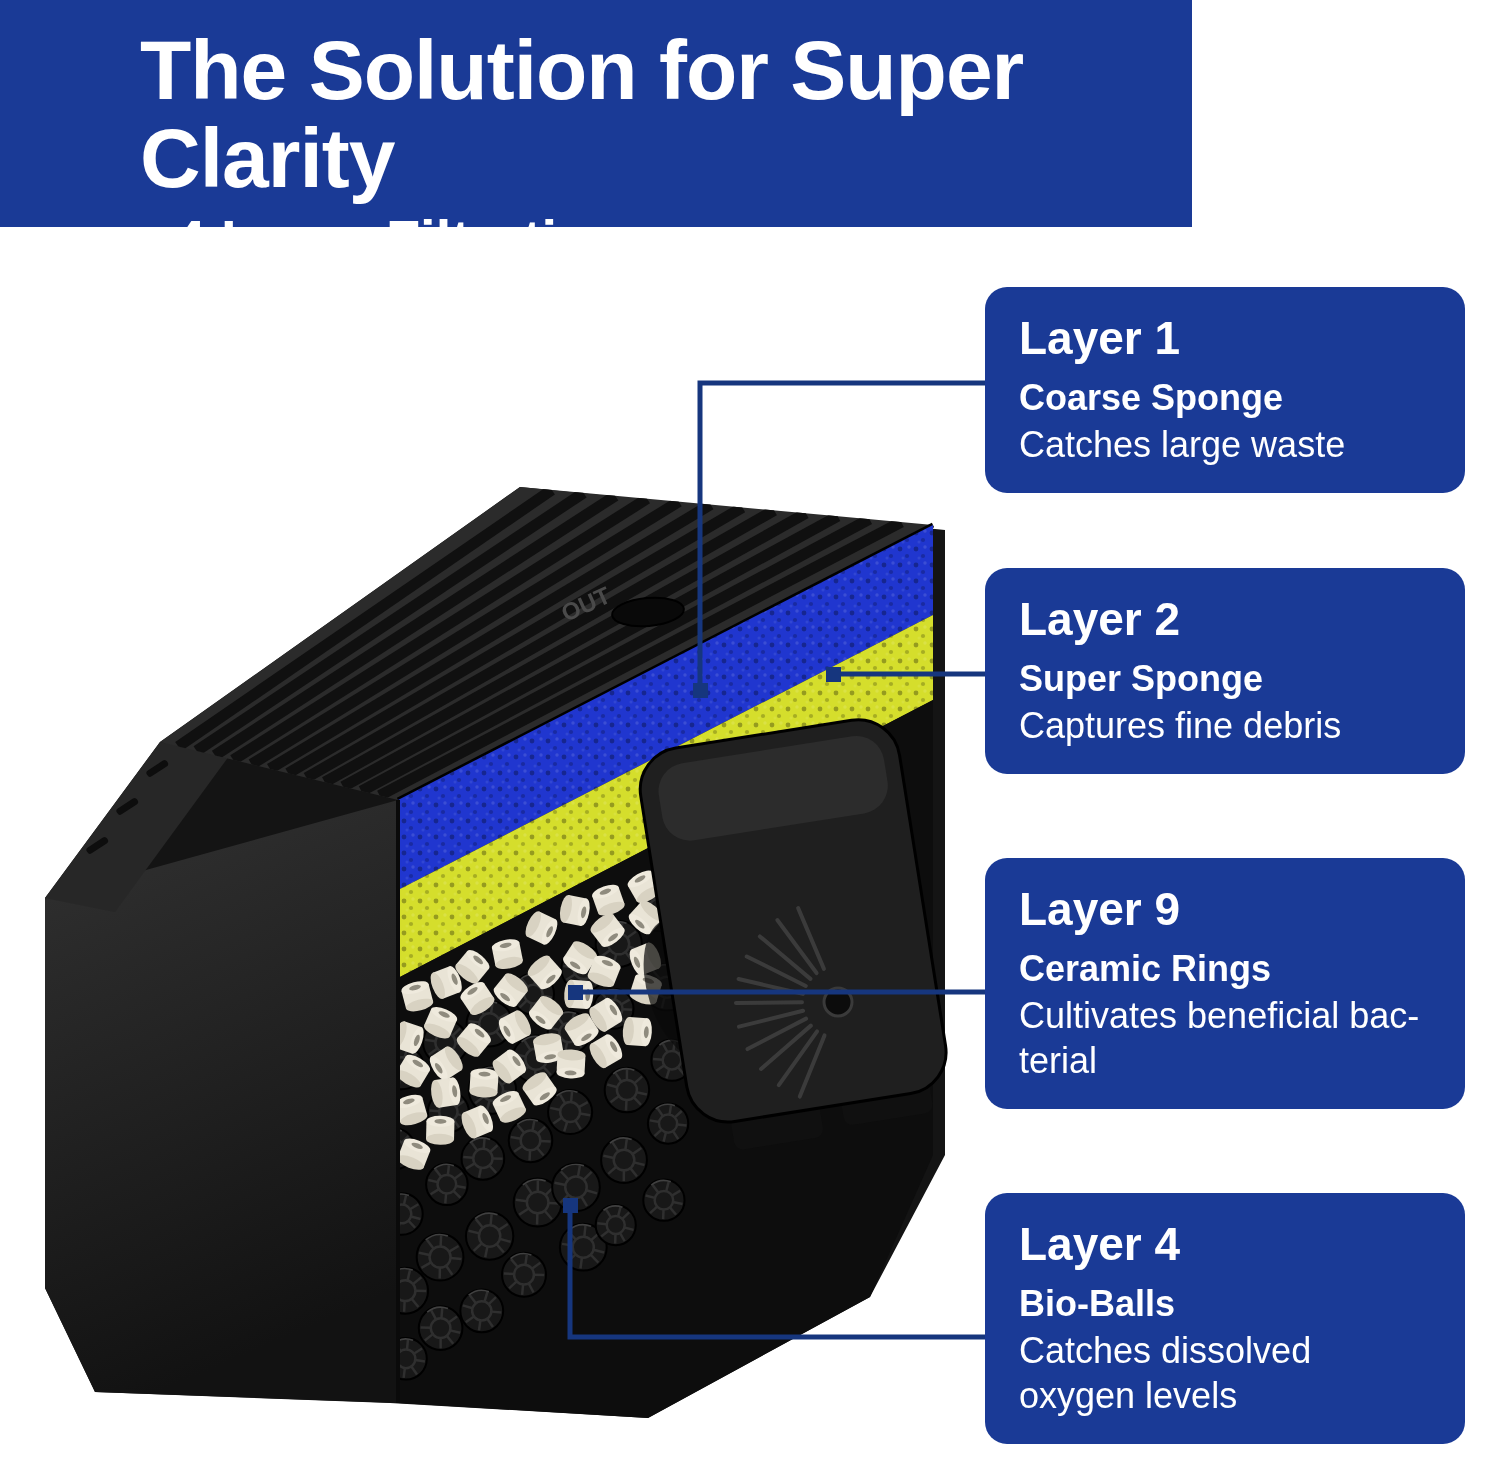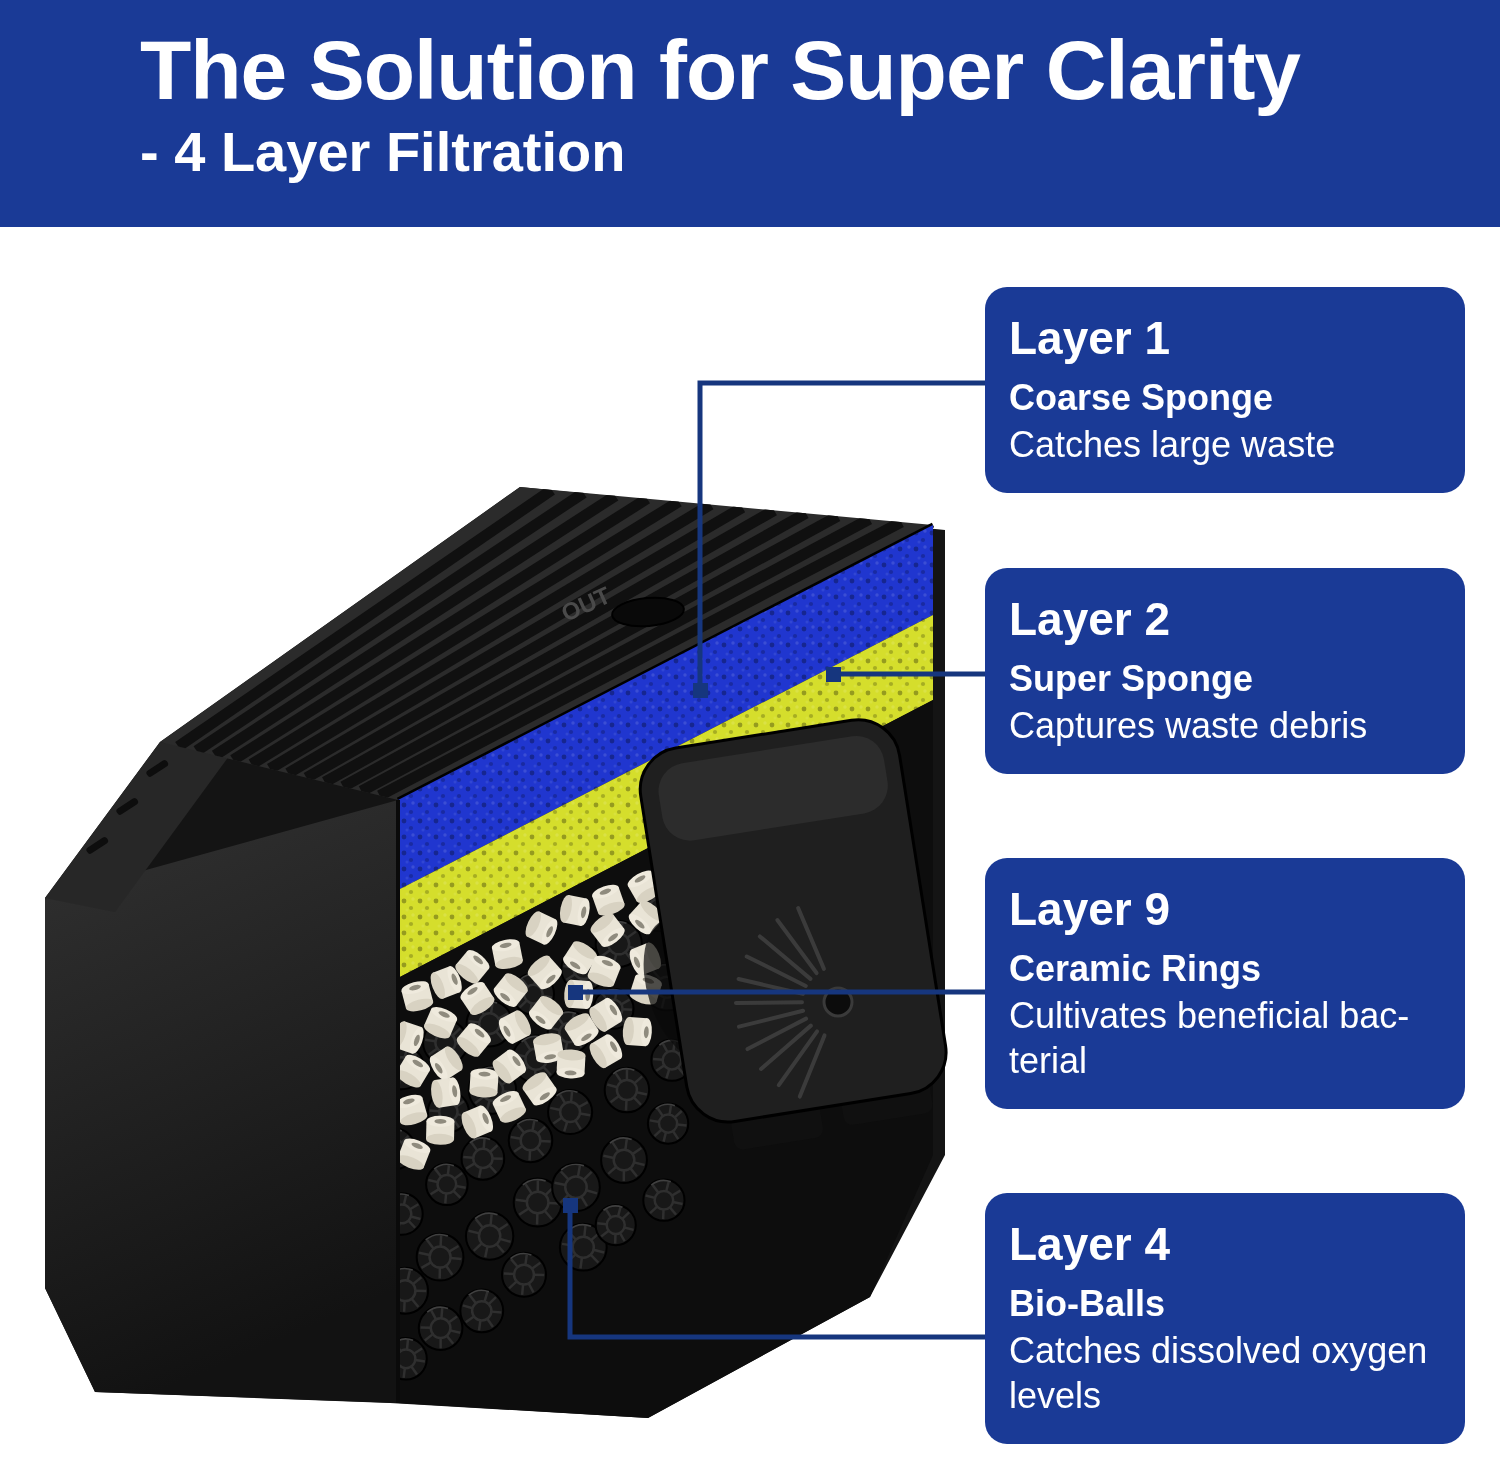--- a/index.html
+++ b/index.html
@@ -1,30 +1,30 @@
 <!DOCTYPE html>
 <html><head>
 <meta charset="utf-8">
 <style>
   html,body{margin:0;padding:0;background:#ffffff;}
   .page{
     position:relative;width:1500px;height:1460px;overflow:hidden;
     background:#ffffff;font-family:"Liberation Sans",sans-serif;
   }
   .banner{
-    position:absolute;top:0;left:0;width:1500px;height:227px;
+    position:absolute;top:0;left:0;width:1192px;height:227px;
     background:#1a3a96;color:#ffffff;box-sizing:border-box;
     padding:26px 40px 0 140px;z-index:3;
   }
   .banner h1{margin:0;font-size:84px;font-weight:bold;letter-spacing:-1px;line-height:1.05;}
   .banner h2{margin:10px 0 0 0;font-size:56px;font-weight:bold;line-height:1.0;}
   .diagram-svg{position:absolute;top:0;left:0;z-index:1;}
   .callout{
     position:absolute;left:985px;width:480px;background:#1a3a96;color:#ffffff;
-    border-radius:22px;padding:26px 24px;box-sizing:border-box;z-index:2;
+    border-radius:22px;padding:26px 34px;box-sizing:border-box;z-index:2;
   }
   .c-title{font-size:46px;font-weight:bold;margin-bottom:12px;line-height:1.1;}
   .c-name{font-size:36px;font-weight:bold;line-height:1.22;}
   .c-desc{font-size:36px;font-weight:normal;line-height:1.25;margin-top:2px;}
 </style>
 </head>
 <body>
 
 <div class="page">
 
@@ -844,21 +844,21 @@
 
   <div class="callout" style="top:287px">
     <div class="c-title">Layer 1</div>
     <div class="c-name">Coarse Sponge</div>
     <div class="c-desc">Catches large waste</div>
   </div>
 
   <div class="callout" style="top:568px">
     <div class="c-title">Layer 2</div>
     <div class="c-name">Super Sponge</div>
-    <div class="c-desc">Captures waste debris</div>
+    <div class="c-desc">Captures fine debris</div>
   </div>
 
   <div class="callout" style="top:858px">
     <div class="c-title">Layer 9</div>
     <div class="c-name">Ceramic Rings</div>
     <div class="c-desc">Cultivates beneficial bac-terial</div>
   </div>
 
   <div class="callout" style="top:1193px">
     <div class="c-title">Layer 4</div>

